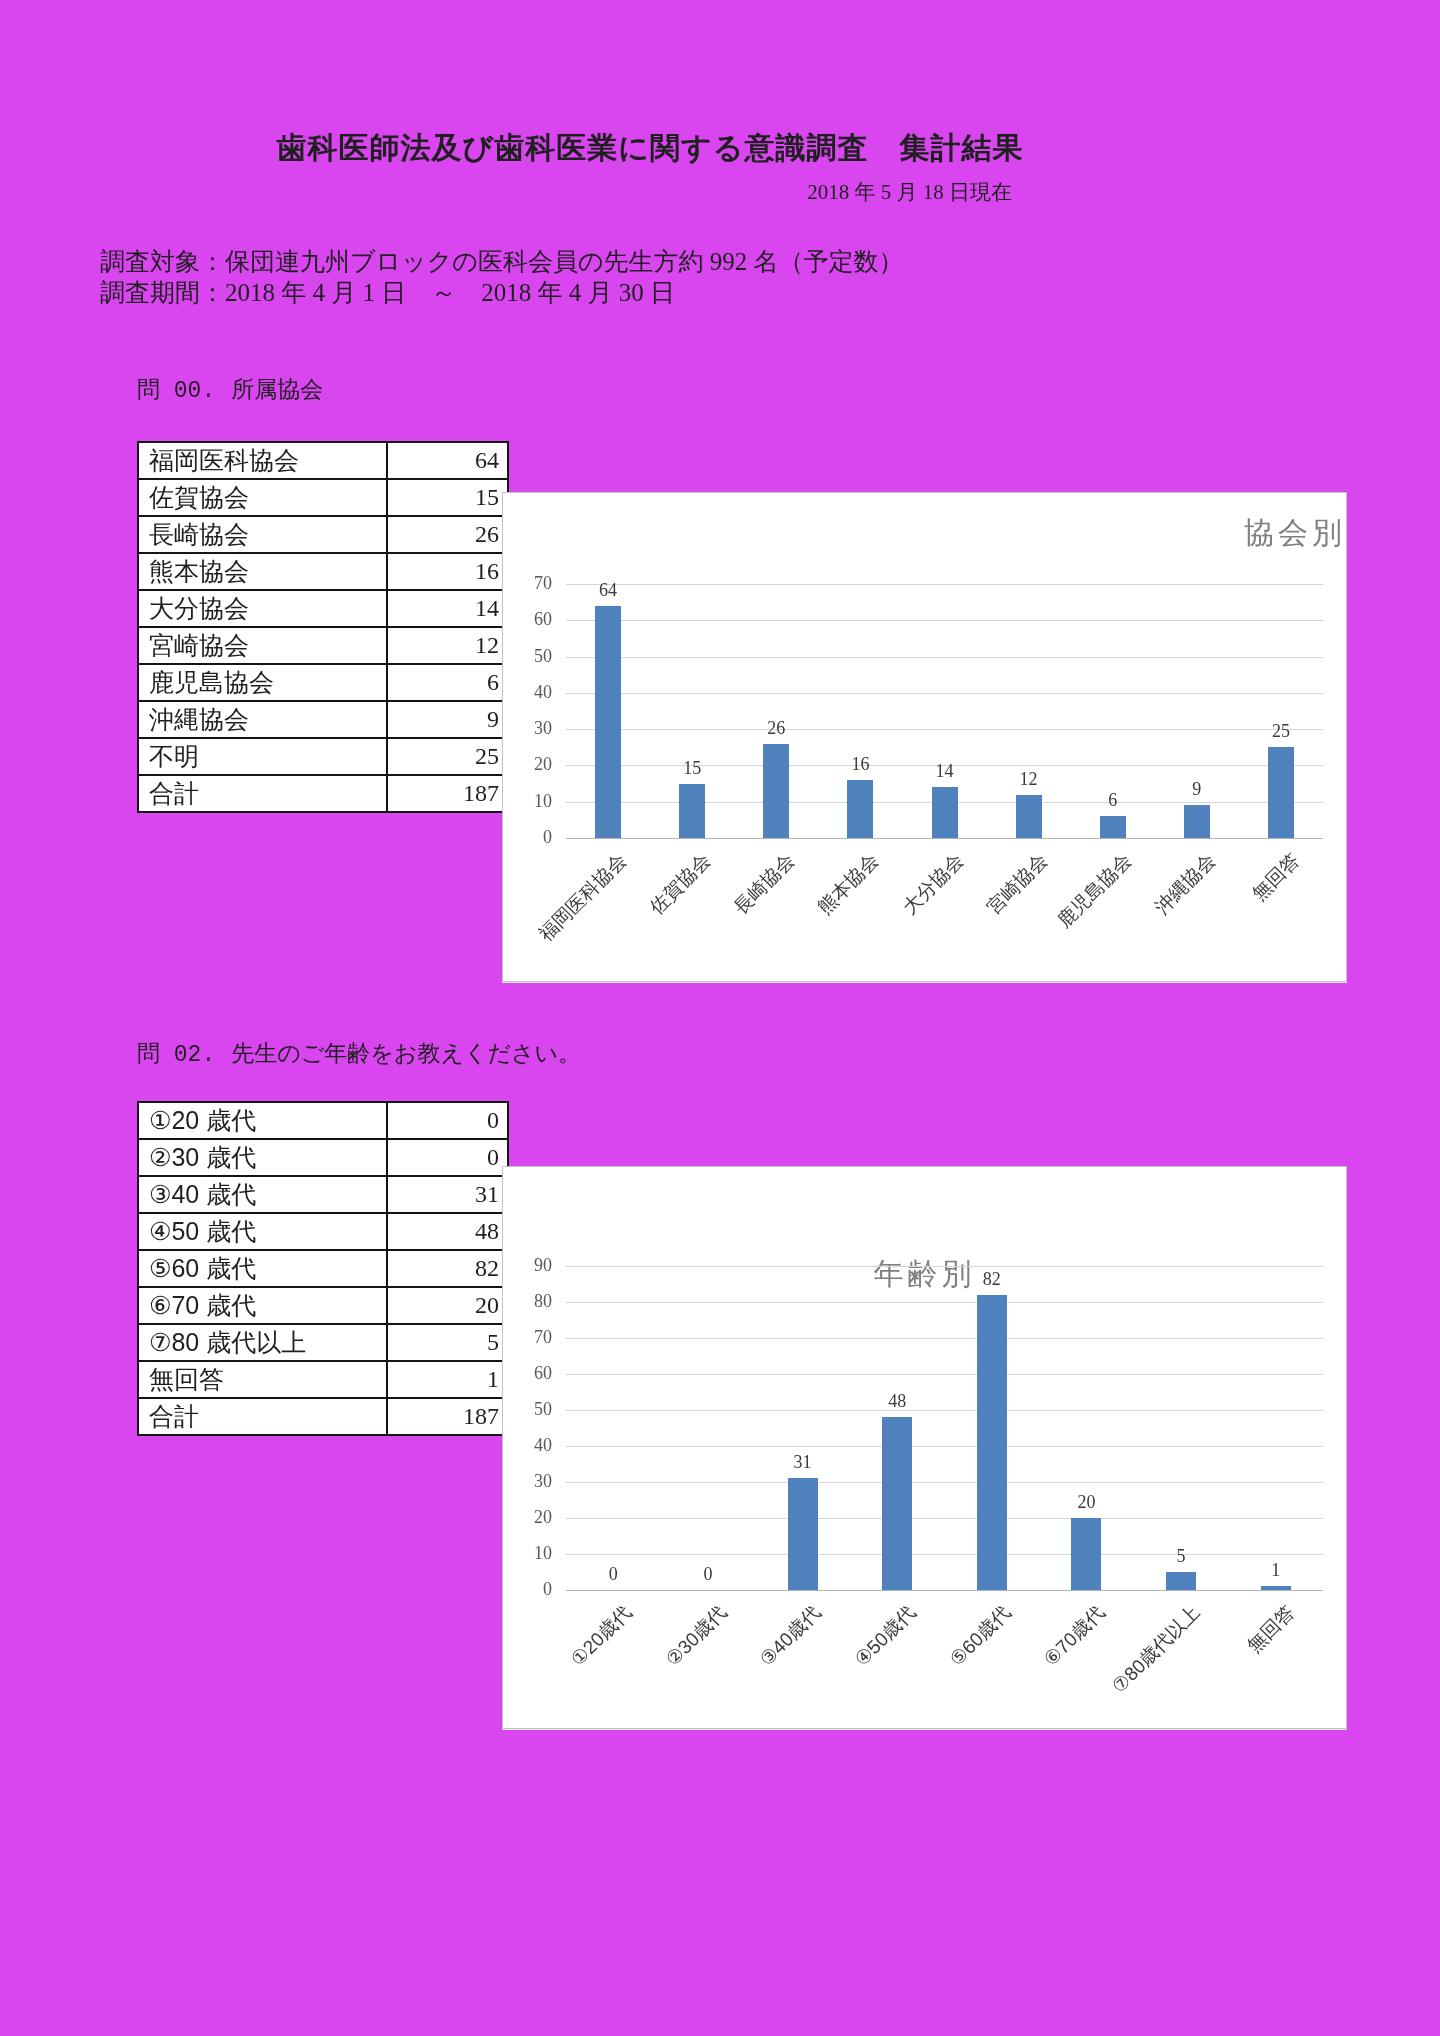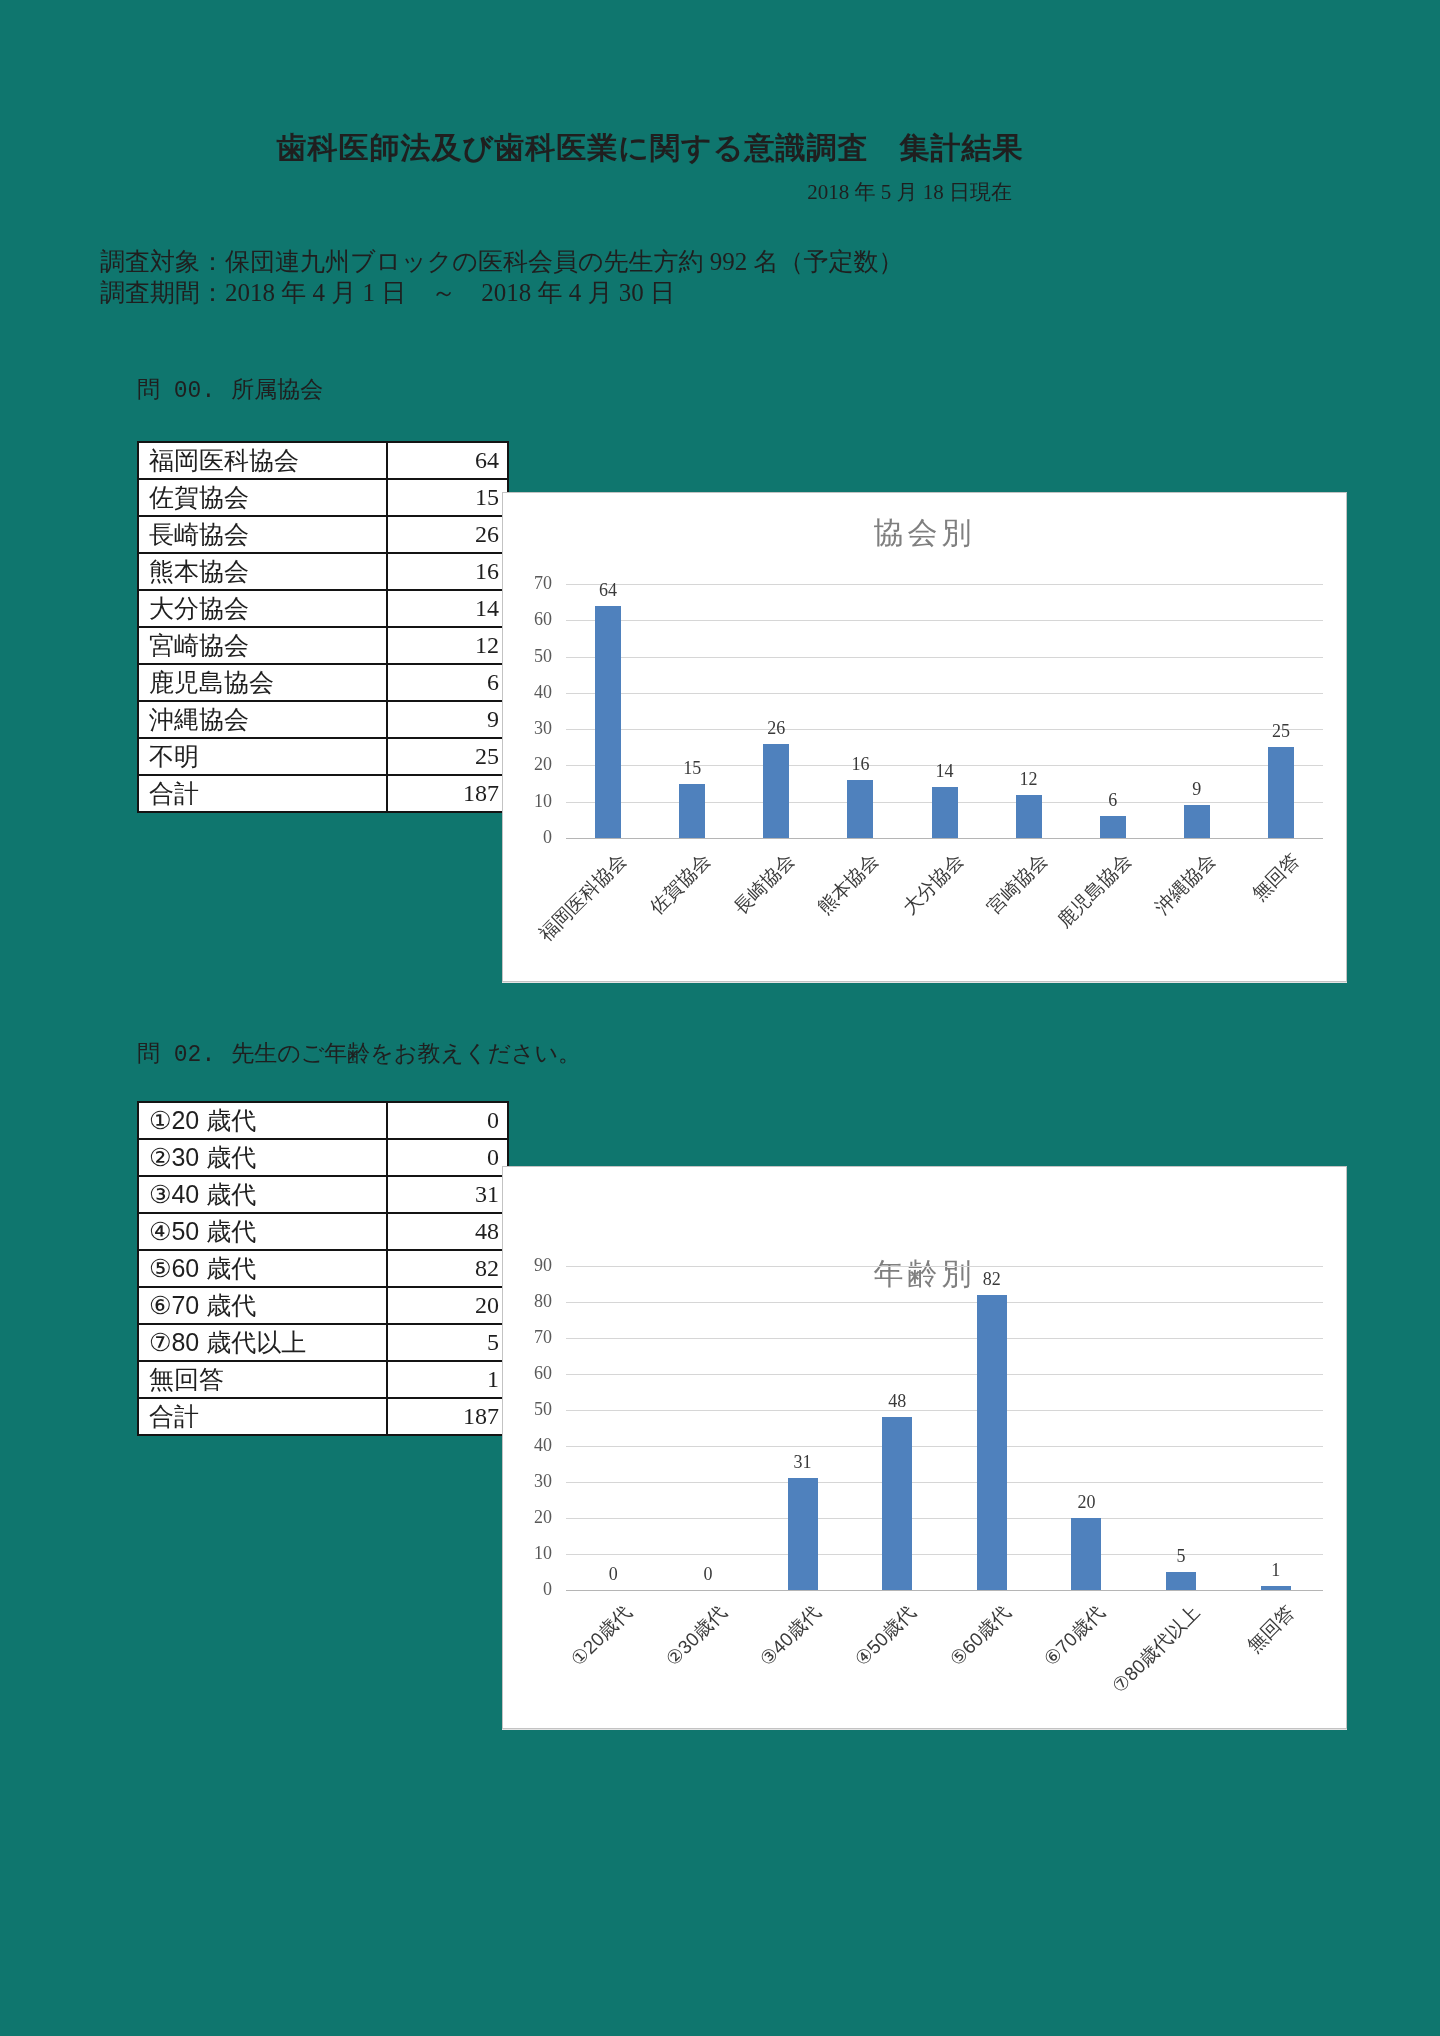--- a/index.html
+++ b/index.html
@@ -1,20 +1,20 @@
 <!DOCTYPE html>
 <html lang="ja"><head>
 <meta charset="utf-8">
 <style>
   html,body{margin:0;padding:0;background:#ffffff;}
   .page{
     position:relative;
     width:1440px;
     height:2036px;
-    background:#0f766e;
+    background:#d946ef;
     overflow:hidden;
     font-family:"Liberation Serif","DejaVu Serif",serif;
     color:#1f1f1f;
   }
   .doc-title{
     position:absolute;
     left:0; top:128px; width:1300px;
     text-align:center;
     font-size:30px; font-weight:bold;
     letter-spacing:1px;
@@ -165,21 +165,21 @@
           <td class="val">25</td>
         </tr>
         <tr>
           <td class="lbl">合計</td>
           <td class="val">187</td>
         </tr>
       </tbody>
     </table>
 
   <div class="chart" id="chart-0">
-      <div class="chart-title" style="top: 20px; color: rgb(127, 127, 127);">協会別</div>
+      <div class="chart-title" style="top: 20px; color: rgb(127, 127, 127); text-align: right;">協会別</div>
       <div class="gridline" style="left: 63px; width: 757px; top: 345px; background: rgb(181, 181, 181);"></div>
       <div class="ytick" style="left: 0px; width: 49px; top: 334px; color: rgb(89, 89, 89);">0</div>
       <div class="gridline" style="left: 63px; width: 757px; top: 308.7px; background: rgb(214, 214, 214);"></div>
       <div class="ytick" style="left: 0px; width: 49px; top: 297.7px; color: rgb(89, 89, 89);">10</div>
       <div class="gridline" style="left: 63px; width: 757px; top: 272.4px; background: rgb(214, 214, 214);"></div>
       <div class="ytick" style="left: 0px; width: 49px; top: 261.4px; color: rgb(89, 89, 89);">20</div>
       <div class="gridline" style="left: 63px; width: 757px; top: 236.1px; background: rgb(214, 214, 214);"></div>
       <div class="ytick" style="left: 0px; width: 49px; top: 225.1px; color: rgb(89, 89, 89);">30</div>
       <div class="gridline" style="left: 63px; width: 757px; top: 199.9px; background: rgb(214, 214, 214);"></div>
       <div class="ytick" style="left: 0px; width: 49px; top: 188.9px; color: rgb(89, 89, 89);">40</div>

